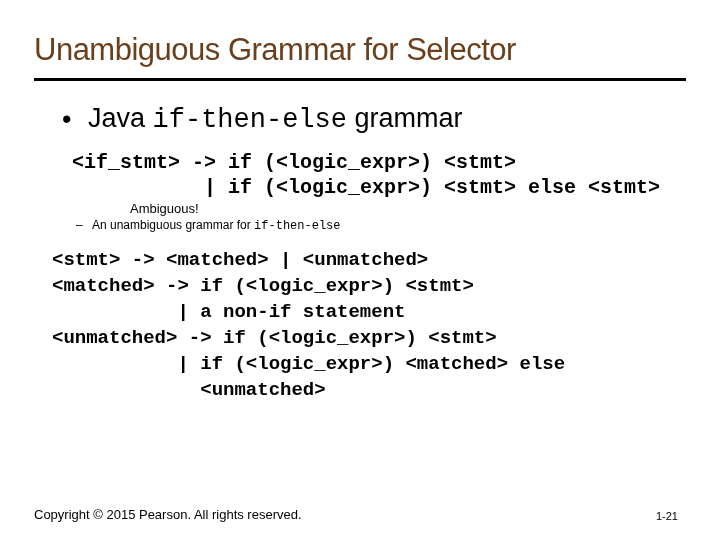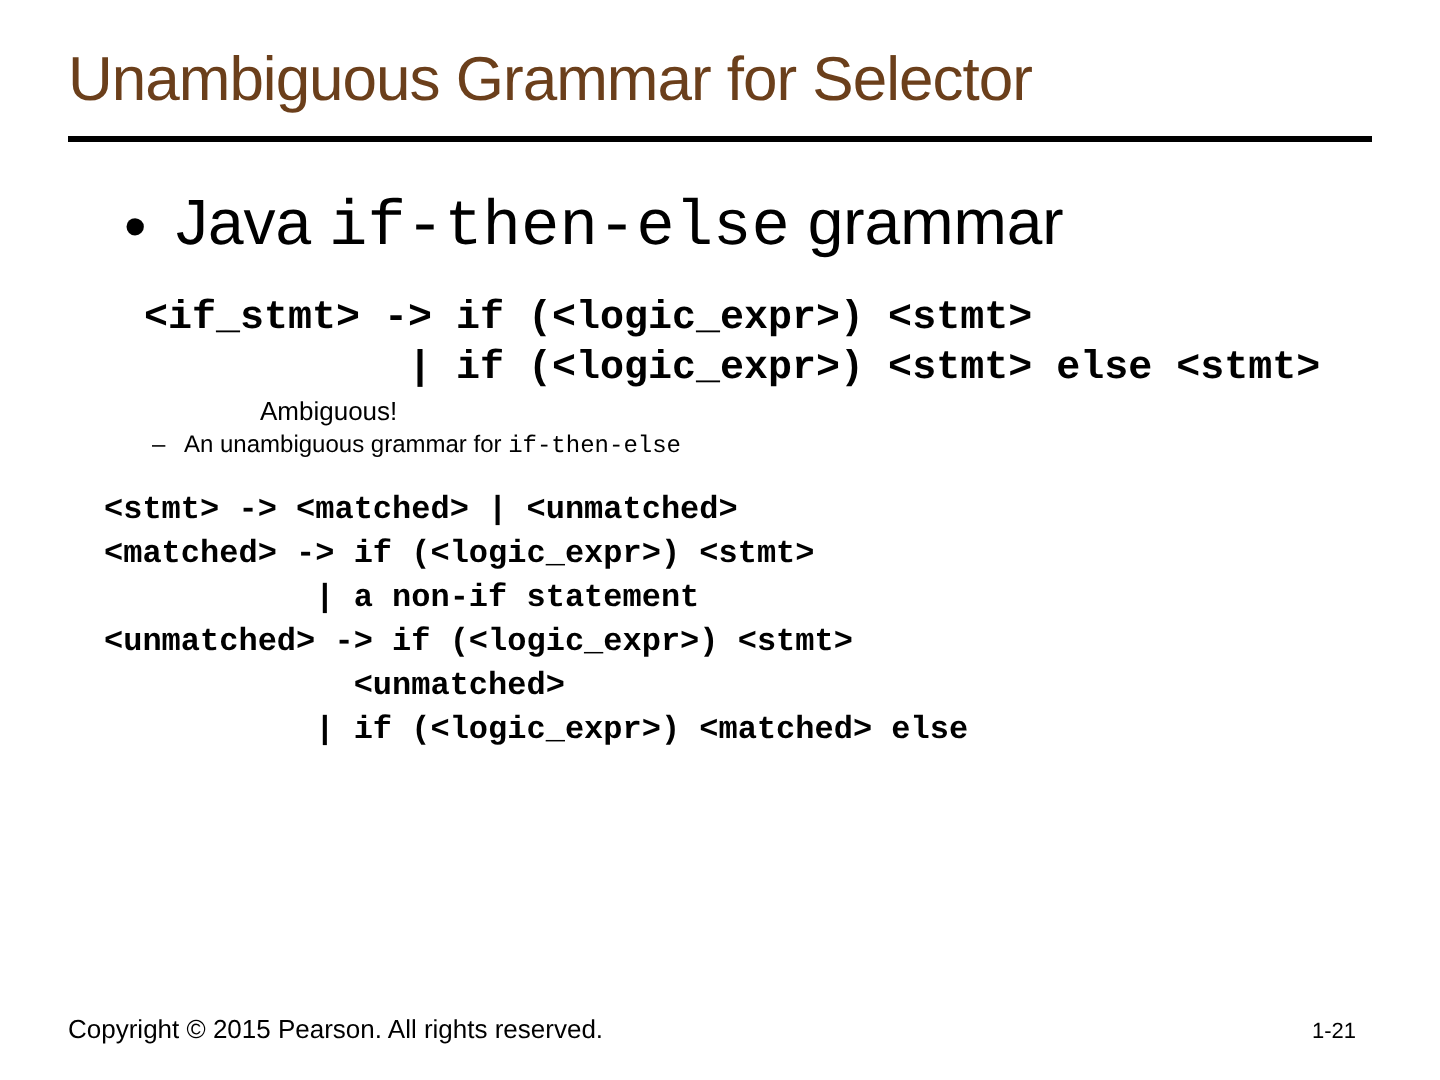--- a/index.html
+++ b/index.html
@@ -1,23 +1,23 @@
 <!DOCTYPE html>
 <html><head>
 <meta charset="utf-8">
 <style>
   html,body{margin:0;padding:0;width:720px;height:540px;background:#fff;font-family:Verdana,Geneva,sans-serif;color:#000}
-  .slide{box-sizing:border-box;width:720px;height:540px;padding:22px 34px 0 34px;position:relative}
+  .slide{box-sizing:border-box;width:720px;height:540px;padding:32px 34px 0 34px;position:relative}
   .title{font-family:"Lucida Sans Unicode","Lucida Grande",sans-serif;color:#6b3f1b;font-size:31px;letter-spacing:-0.5px;margin:0 0 10px 0;font-weight:400}
   .rule{border:none;border-top:3.5px solid #000;margin:0 0 22px 0}
-  .bullet1{font-family:"Lucida Sans Unicode","Lucida Grande",sans-serif;font-size:32px;margin:0 0 16px 28px}
+  .bullet1{font-family:"Lucida Sans Unicode","Lucida Grande",sans-serif;font-size:27px;margin:0 0 16px 28px}
   .bullet1 .dot{display:inline-block;width:26px;vertical-align:middle}
   .mono{font-family:"Courier New",Courier,monospace}
   .gram{font-family:"Courier New",Courier,monospace;font-size:20px;font-weight:bold;margin:0 0 2px 38px;white-space:pre}
-  .gram2{font-family:"Courier New",Courier,monospace;font-size:16px;font-weight:bold;margin:0 0 4px 18px;white-space:pre}
+  .gram2{font-family:"Courier New",Courier,monospace;font-size:19px;font-weight:bold;margin:0 0 4px 18px;white-space:pre}
   .amb{font-family:"Lucida Sans Unicode","Lucida Grande",sans-serif;font-size:13px;margin:2px 0 2px 96px}
   .sub{font-family:"Lucida Sans Unicode","Lucida Grande",sans-serif;font-size:12px;margin:0 0 16px 42px}
   .sub .dash{display:inline-block;width:16px}
   .footer-left{position:absolute;left:34px;bottom:18px;font-family:Liberation Sans, sans-serif;font-size:13px;color:#000}
   .footer-right{position:absolute;right:42px;bottom:18px;font-family:Arial,sans-serif;font-size:11px;color:#000}
 </style>
 </head>
 <body>
 
 <div class="slide">
@@ -34,18 +34,18 @@
   <div class="amb">Ambiguous!</div>
 
   <div class="sub">
     <span class="dash">–</span><span>An unambiguous grammar for </span><span class="mono">if-then-else</span>
   </div>
 
   <div class="gram2">&lt;stmt&gt; -&gt; &lt;matched&gt; | &lt;unmatched&gt;</div>
   <div class="gram2">&lt;matched&gt; -&gt; if (&lt;logic_expr&gt;) &lt;stmt&gt;</div>
   <div class="gram2">           | a non-if statement</div>
   <div class="gram2">&lt;unmatched&gt; -&gt; if (&lt;logic_expr&gt;) &lt;stmt&gt;</div>
+  <div class="gram2">           | if (&lt;logic_expr&gt;) &lt;matched&gt; else</div>
   <div class="gram2">             &lt;unmatched&gt;</div>
-  <div class="gram2">           | if (&lt;logic_expr&gt;) &lt;matched&gt; else</div>
 
   <div class="footer-left">Copyright © 2015 Pearson. All rights reserved.</div>
   <div class="footer-right">1-21</div>
 </div>
 
 </body></html>

